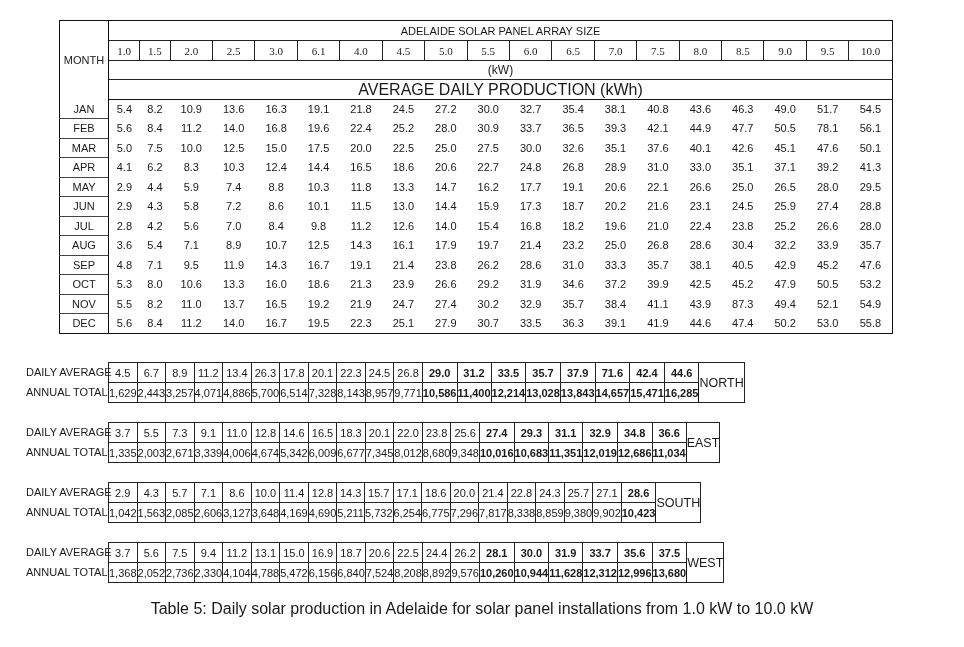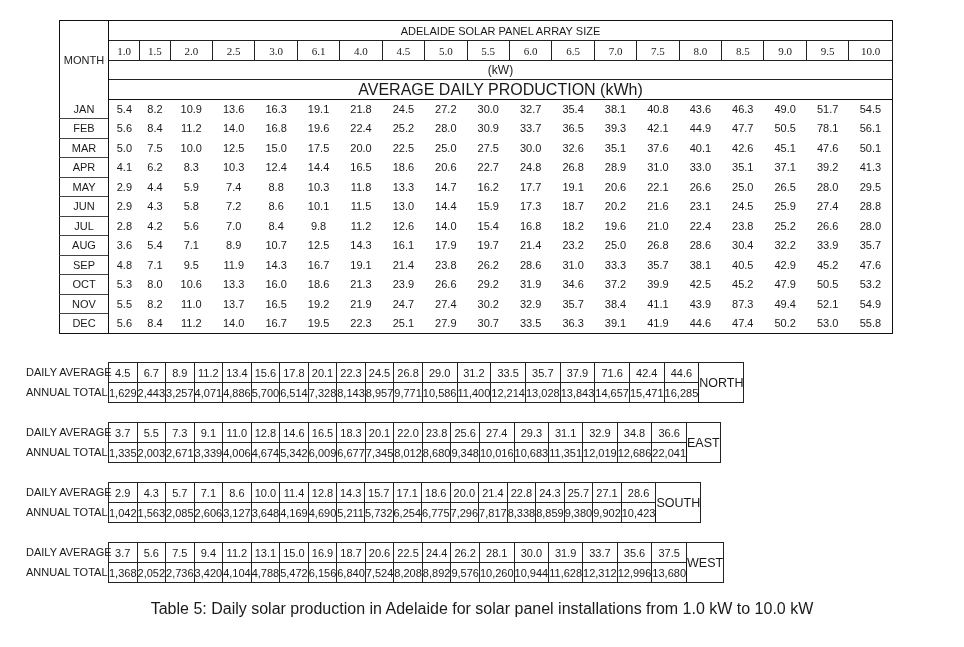--- a/index.html
+++ b/index.html
@@ -33,21 +33,21 @@
     position: absolute; left: 8px; top: 0; width: 90px;
     font-size: 11px; line-height: 20px;
   }
   .orient-labels div { height: 20px; }
   .orient-table {
     position: absolute; left: 90px; top: 0;
     border: 1.5px solid #111;
   }
   .orient-table td { border: 1px solid #222; height: 19px; font-size: 11px; }
   .orient-table td.val { width: 40.5px; }
-  .orient-table td.val.wide { width: 47px; }
+  .orient-table td.val.wide { width: 47px; font-weight: bold; }
   .orient-table td.dir { width: 47px; font-size: 12.5px; border-left: 1.5px solid #111; }
 
   #caption {
     position: absolute; left: 0; width: 964px; top: 600px;
     text-align: center; font-size: 16px; color: #1a1a1a;
   }
 </style>
 </head>
 <body>
 
@@ -358,21 +358,21 @@
         <div>ANNUAL TOTAL</div>
       </div>
       <table class="orient-table">
         <tbody>
           <tr>
             <td class="val">4.5</td>
             <td class="val">6.7</td>
             <td class="val">8.9</td>
             <td class="val">11.2</td>
             <td class="val">13.4</td>
-            <td class="val">15.6</td>
+            <td class="val">26.3</td>
             <td class="val">17.8</td>
             <td class="val">20.1</td>
             <td class="val">22.3</td>
             <td class="val">24.5</td>
             <td class="val">26.8</td>
             <td class="val wide">29.0</td>
             <td class="val wide">31.2</td>
             <td class="val wide">33.5</td>
             <td class="val wide">35.7</td>
             <td class="val wide">37.9</td>
@@ -446,21 +446,21 @@
             <td class="val">6,677</td>
             <td class="val">7,345</td>
             <td class="val">8,012</td>
             <td class="val">8,680</td>
             <td class="val">9,348</td>
             <td class="val wide">10,016</td>
             <td class="val wide">10,683</td>
             <td class="val wide">11,351</td>
             <td class="val wide">12,019</td>
             <td class="val wide">12,686</td>
-            <td class="val wide">22,041</td>
+            <td class="val wide">11,034</td>
           </tr>
         </tbody>
       </table>
     </div>
     <div class="orient-block" style="top: 482px;">
       <div class="orient-labels">
         <div>DAILY AVERAGE</div>
         <div>ANNUAL TOTAL</div>
       </div>
       <table class="orient-table">
@@ -537,21 +537,21 @@
             <td class="val wide">31.9</td>
             <td class="val wide">33.7</td>
             <td class="val wide">35.6</td>
             <td class="val wide">37.5</td>
             <td class="dir" rowspan="2">WEST</td>
           </tr>
           <tr>
             <td class="val">1,368</td>
             <td class="val">2,052</td>
             <td class="val">2,736</td>
-            <td class="val">3,420</td>
+            <td class="val">2,330</td>
             <td class="val">4,104</td>
             <td class="val">4,788</td>
             <td class="val">5,472</td>
             <td class="val">6,156</td>
             <td class="val">6,840</td>
             <td class="val">7,524</td>
             <td class="val">8,208</td>
             <td class="val">8,892</td>
             <td class="val">9,576</td>
             <td class="val wide">10,260</td>

